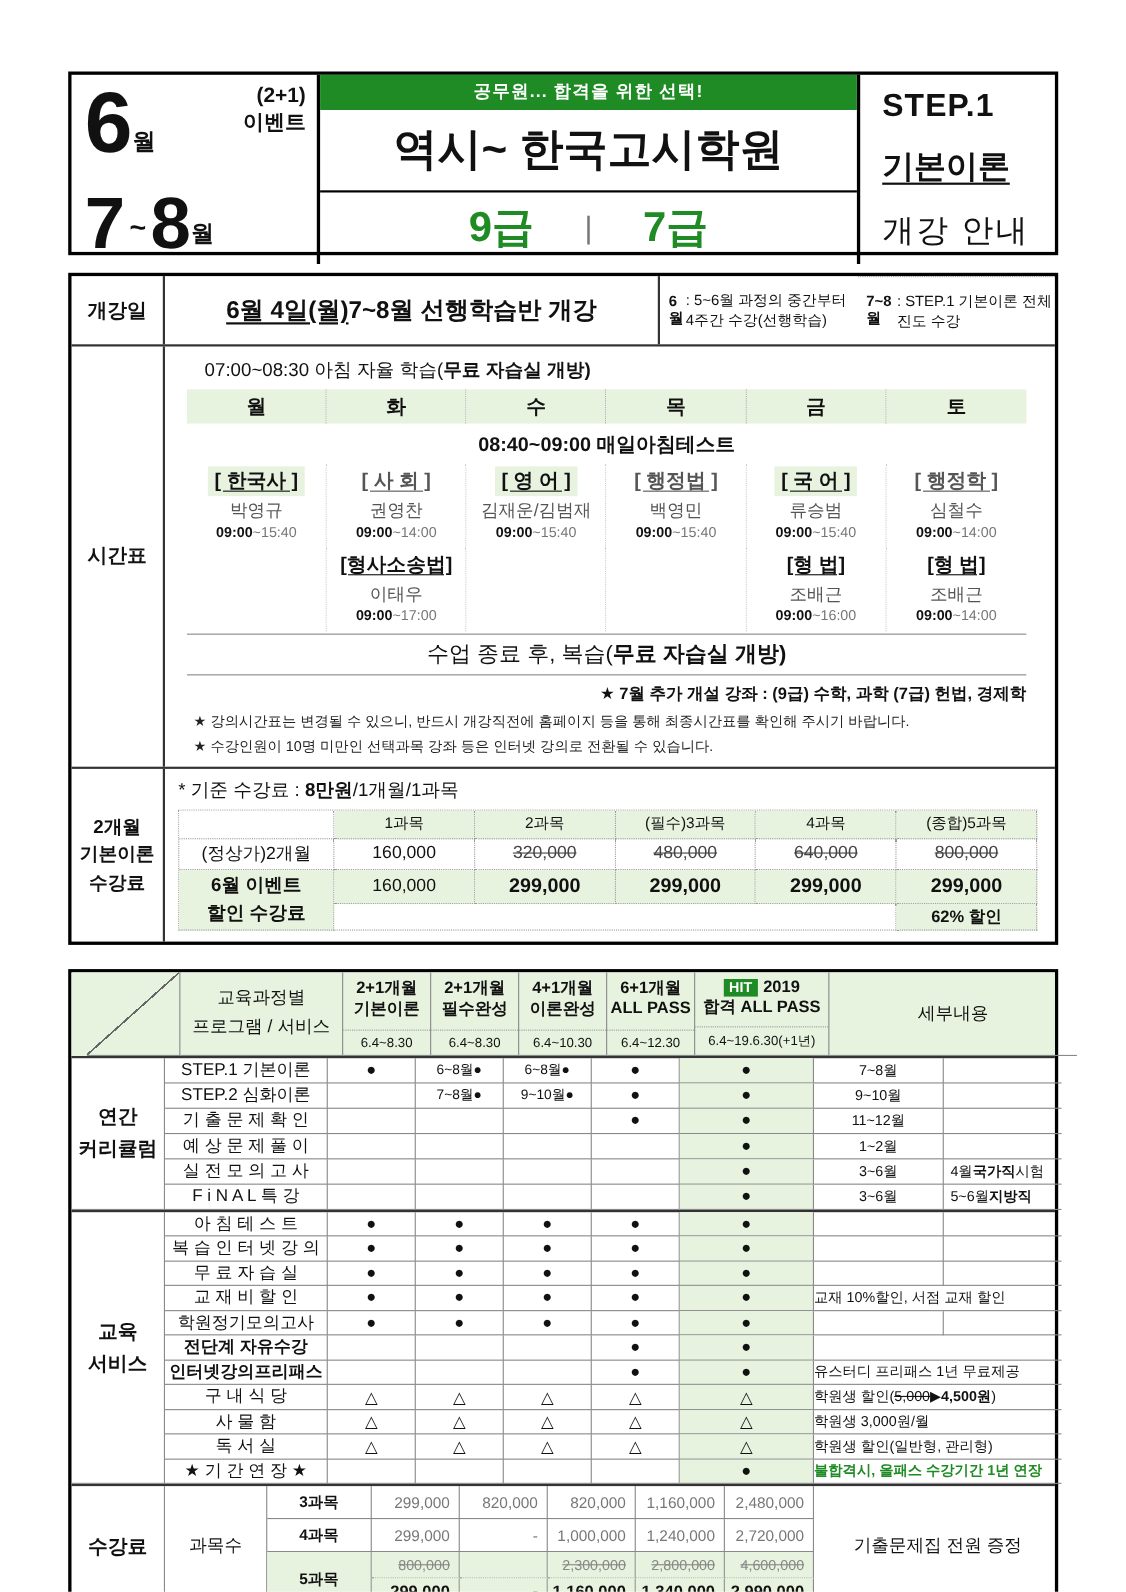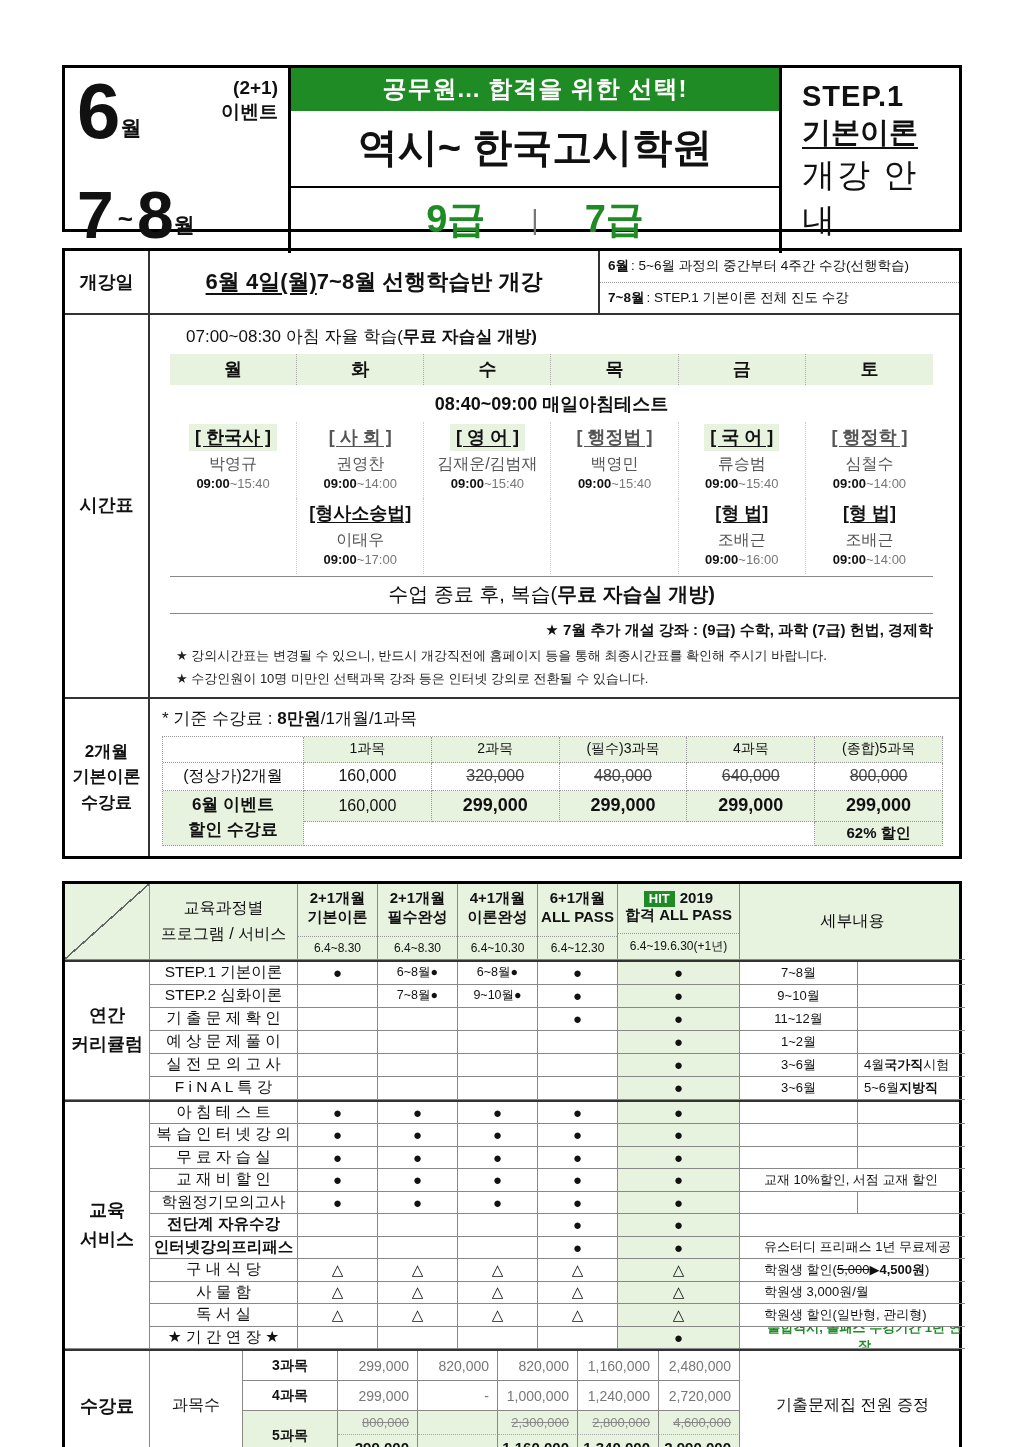--- a/index.html
+++ b/index.html
@@ -11,41 +11,41 @@
   .hdr { display:grid; grid-template-columns:223px 1fr 177px; border:3px solid #000; height:167px; }
   .hl { padding:6px 10px 8px 12px; display:flex; flex-direction:column; justify-content:space-between; }
   .hl-r1 { display:flex; align-items:flex-start; }
   .big6 { font-size:78px; font-weight:800; line-height:0.95; }
   .big78 { font-size:66px; font-weight:800; line-height:0.9; }
   .msuf { font-size:21px; font-weight:700; align-self:flex-end; padding-bottom:6px; }
   .tld { font-size:26px; font-weight:700; align-self:flex-end; padding:0 4px 10px; }
   .evt { margin-left:auto; text-align:right; font-size:19px; font-weight:600; line-height:1.25; padding-top:2px; display:flex; flex-direction:column; }
   .hl-r2 { display:flex; align-items:flex-end; }
   .hc { border-left:3px solid #000; border-right:3px solid #000; display:flex; flex-direction:column; }
-  .banner { background:var(--green); color:#fff; font-size:24px; font-weight:700; text-align:center; padding:5px 0 6px; letter-spacing:1px; }
+  .banner { background:var(--green); color:#fff; font-size:16px; font-weight:700; text-align:center; padding:5px 0 6px; letter-spacing:1px; }
   .brand { text-align:center; font-size:40px; padding:8px 0 10px; flex:1; display:flex; align-items:center; justify-content:center; }
   .brand b { font-weight:800; }
   .brand span { font-weight:600; }
   .grades { border-top:2px solid #000; text-align:center; font-size:38px; font-weight:800; color:var(--green); padding:6px 0 8px; display:flex; justify-content:center; align-items:center; gap:46px; }
   .gsep { color:#777; font-weight:400; font-size:28px; }
   .hr { padding:12px 8px 10px 20px; display:flex; flex-direction:column; justify-content:space-between; }
   .step1 { font-size:29px; font-weight:700; letter-spacing:1px; }
   .stepname { font-size:29px; font-weight:700; text-decoration:underline; text-underline-offset:5px; }
-  .stepnotice { font-size:33px; font-weight:400; letter-spacing:2px; }
+  .stepnotice { font-size:29px; font-weight:400; letter-spacing:2px; }
 
   
   .tblB { margin-top:16px; border:3px solid #000; }
   .rowB { display:grid; grid-template-columns:85px 1fr; }
   .rowB + .rowB { border-top:2px solid #333; }
   .lblcell { border-right:2px solid #333; display:flex; flex-direction:column; align-items:center; justify-content:center; font-weight:700; font-size:18px; text-align:center; line-height:1.5; }
 
   .open-body { display:grid; grid-template-columns:448px 1fr; }
   .open-title { display:flex; align-items:center; justify-content:center; font-size:22px; font-weight:700; height:62px; }
   .open-title u { text-underline-offset:4px; }
-  .open-notes { border-left:2px solid #333; display:flex; flex-direction:column; }
+  .open-notes { border-left:2px solid #333; display:flex; flex-direction:row; }
   .open-note { flex:1; display:flex; align-items:center; padding-left:8px; font-size:13.5px; }
   .open-note + .open-note { border-top:1px dotted #999; }
   .open-note b { font-weight:700; margin-right:2px; }
 
   .tt-body { padding:10px 26px 6px 20px; }
   .tt-morning { font-size:17px; margin-left:16px; margin-bottom:6px; }
   .tt-morning b { font-weight:700; }
   .tgrid { display:grid; grid-template-columns:repeat(6,1fr); }
   .dayhead { background:var(--lgreen); text-align:center; font-size:18px; font-weight:700; padding:3px 0 4px; border-right:1px dotted #aaa; }
   .dayhead:last-child { border-right:none; }
@@ -75,41 +75,41 @@
   .tc.evlbl { background:var(--lgreen); grid-row:span 2; flex-direction:column; font-size:17px; font-weight:700; line-height:1.45; }
   .tc.evnum { background:var(--lgreen); font-size:18px; font-weight:700; height:31px; }
   .tc.evnum.nrm { font-weight:400; font-size:16px; }
   .tc.blank4 { grid-column:span 4; background:#fff; height:24px; }
   .tc.disc { background:var(--lgreen); font-size:15px; font-weight:700; height:24px; }
 
   
   .tblC { margin-top:22px; border:3px solid #000; }
   .psec { display:grid; }
   .cols9 { grid-template-columns:85px 148px 80px 80px 80px 80px 122px 118px 107px; }
-  .phead { grid-template-columns:85px 148px 80px 80px 80px 80px 122px 225px; background:var(--lgreen); height:76px; }
+  .phead { grid-template-columns:85px 148px 80px 80px 80px 80px 122px 225px; background:var(--lgreen); height:76px;padding-left:14px; }
   .pc { border-right:1px solid #888; border-bottom:1px solid #888; display:flex; align-items:center; justify-content:center; overflow:hidden; }
   .pc.last { border-right:none; }
   .corner { background:linear-gradient(to bottom right, transparent calc(50% - 0.8px), #666 calc(50% - 0.8px), #666 calc(50% + 0.8px), transparent calc(50% + 0.8px)); }
   .ptitle { flex-direction:column; font-size:16px; font-weight:400; line-height:1.6; }
   .pcol { flex-direction:column; justify-content:flex-start; padding:0; align-items:stretch; text-align:center; }
   .pl1 { font-size:15px; font-weight:700; padding-top:5px; }
   .pl2 { font-size:15px; font-weight:700; padding-bottom:4px; flex:1; }
   .pper { border-top:1px dotted #999; font-size:12px; padding:4px 0; }
   .hitbadge { background:var(--green); color:#fff; font-weight:700; font-size:13px; padding:0 5px 1px; margin-right:5px; }
   .pdetail { font-size:16px; }
   .sect { border-top:2px solid #333; }
   .slbl { flex-direction:column; font-size:18px; font-weight:700; line-height:1.6; }
   .plbl { font-size:15.5px; }
   .plbl.bold { font-weight:700; }
   .pm { font-size:15px; }
   .pm.small { font-size:12.5px; }
   .hit { background:var(--lgreen); }
   .pd1 { font-size:13px; }
   .pd2 { font-size:13px; justify-content:flex-start; padding-left:6px; }
-  .pdm { grid-column:span 2; font-size:13px; justify-content:flex-start; padding-left:24px;text-align:center; }
+  .pdm { grid-column:span 2; font-size:13px; justify-content:flex-start; padding-left:0;text-align:center; }
   .pdm .strike { text-decoration:line-through; }
   .pdm b { font-weight:700; }
   .greentext { color:var(--green); font-weight:700; }
   .psec.cur { grid-auto-rows:23px; }
   .psec.svc { grid-auto-rows:22.5px; }
 
   
   .psec.price { grid-template-columns:85px 93px 95px 80px 80px 80px 81px 81px 225px; grid-auto-rows:minmax(24px,auto); }
   .pr-lbl { grid-column:1; grid-row:1 / span 4; font-size:18px; font-weight:700; }
   .pr-sub { grid-column:2; grid-row:1 / span 4; font-size:16px; }

